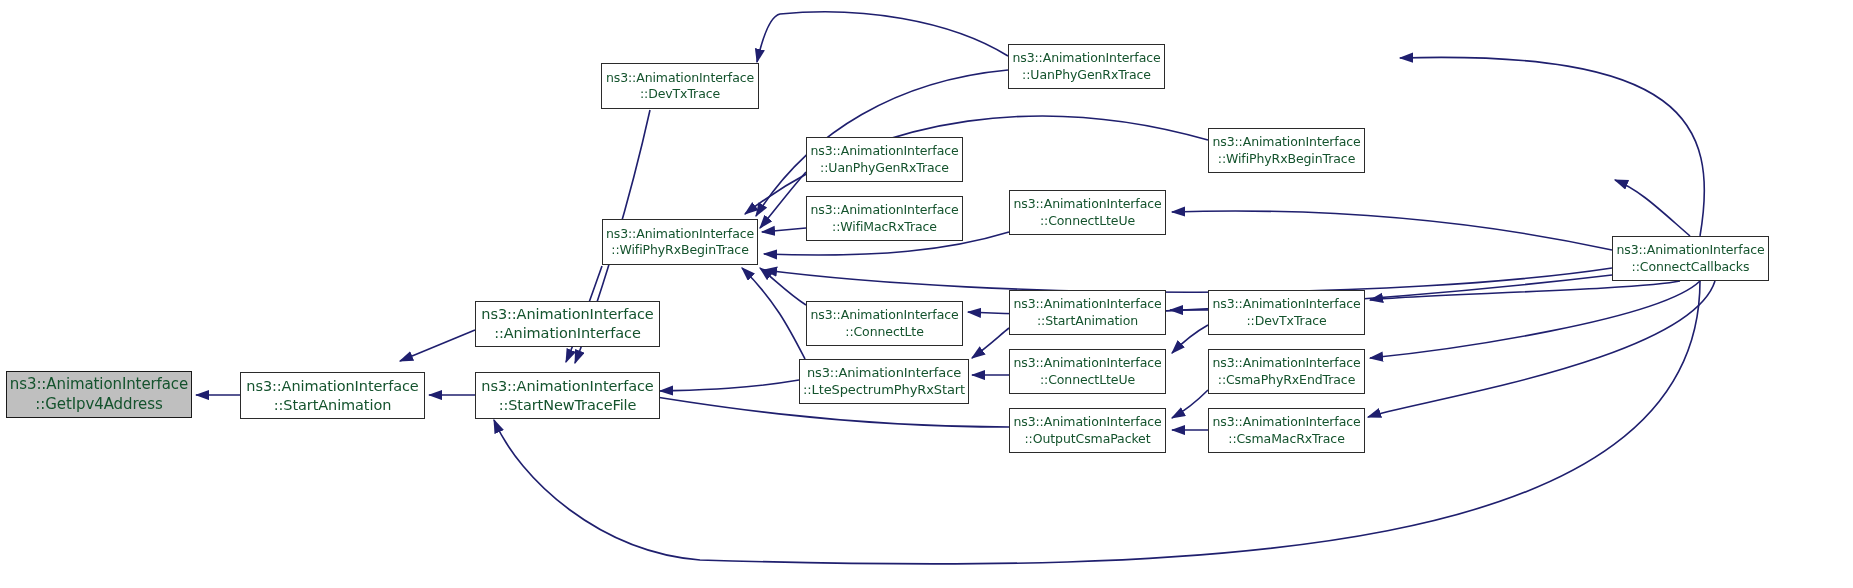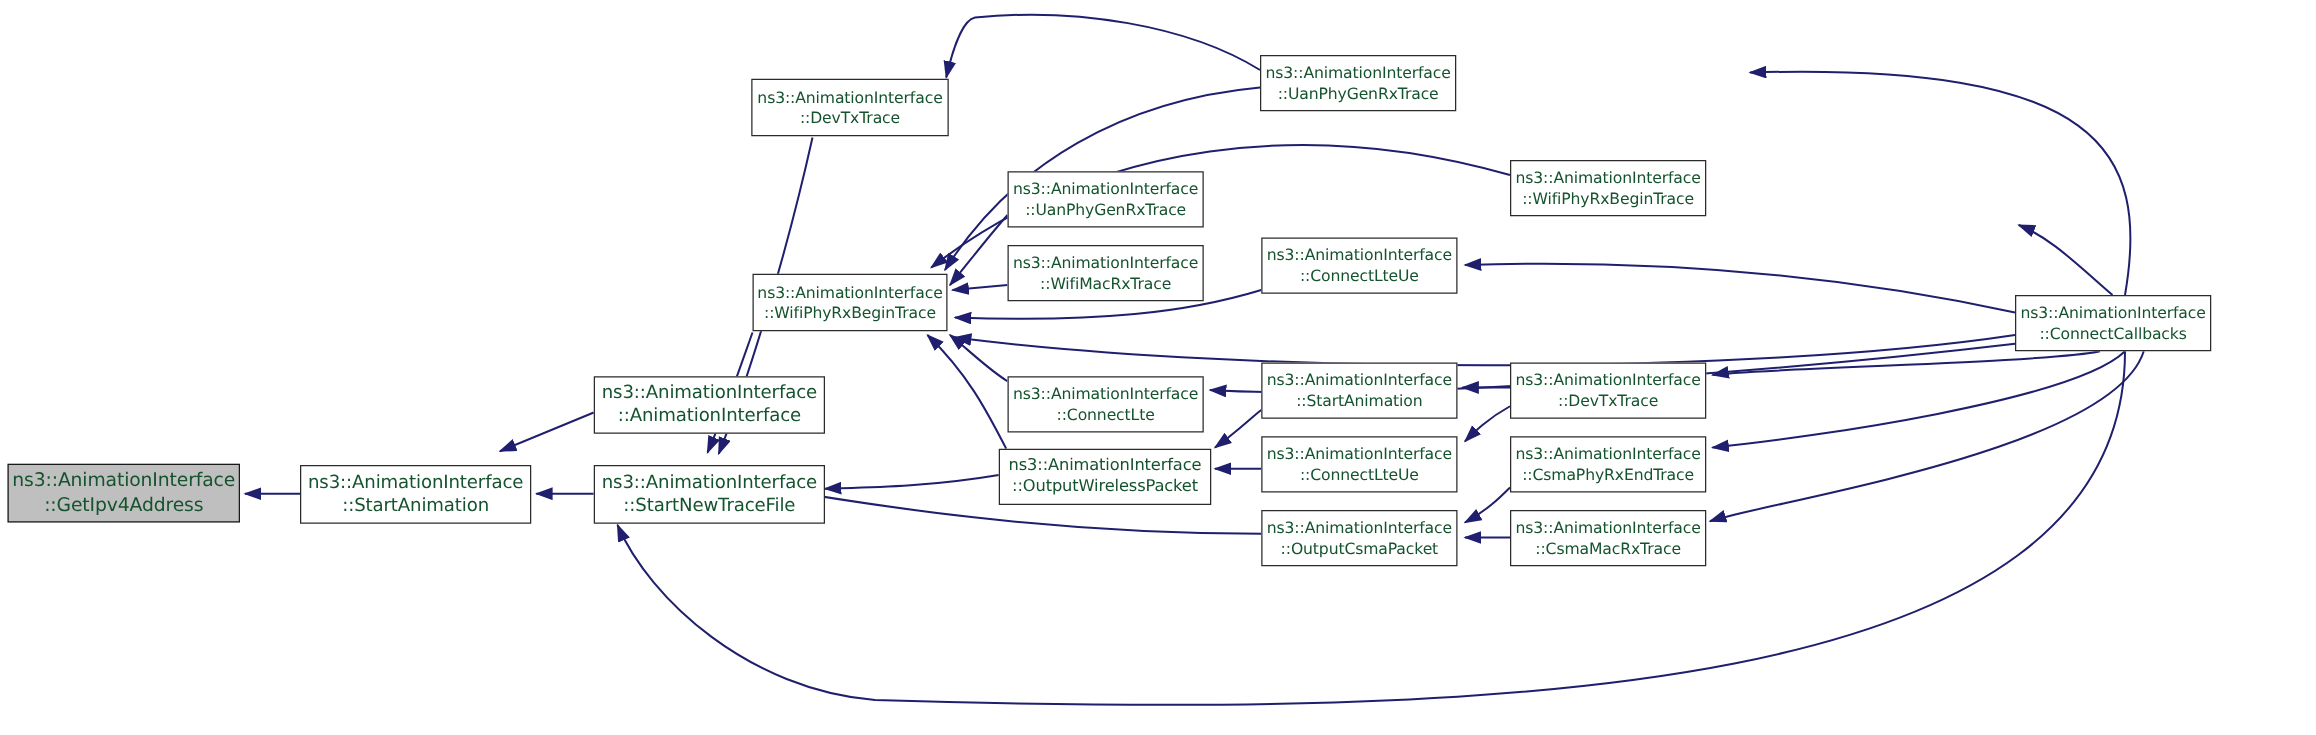--- a/index.html
+++ b/index.html
@@ -88,21 +88,21 @@
       <div class="gnode" style="left: 806px; top: 196px; width: 157px; height: 45px; font-size: 12.5px;">
         <span class="l1">ns3::AnimationInterface</span>
         <span class="l2">::WifiMacRxTrace</span>
       </div>
       <div class="gnode" style="left: 806px; top: 301px; width: 157px; height: 45px; font-size: 12.5px;">
         <span class="l1">ns3::AnimationInterface</span>
         <span class="l2">::ConnectLte</span>
       </div>
       <div class="gnode" style="left: 799px; top: 359px; width: 170px; height: 45px; font-size: 13px;">
         <span class="l1">ns3::AnimationInterface</span>
-        <span class="l2">::OutputWirelessPacket</span>
+        <span class="l2">::LteSpectrumPhyRxStart</span>
       </div>
       <div class="gnode" style="left: 1008px; top: 44px; width: 157px; height: 45px; font-size: 12.5px;">
         <span class="l1">ns3::AnimationInterface</span>
         <span class="l2">::UanPhyGenRxTrace</span>
       </div>
       <div class="gnode" style="left: 1009px; top: 190px; width: 157px; height: 45px; font-size: 12.5px;">
         <span class="l1">ns3::AnimationInterface</span>
         <span class="l2">::ConnectLteUe</span>
       </div>
       <div class="gnode" style="left: 1009px; top: 290px; width: 157px; height: 45px; font-size: 12.5px;">

